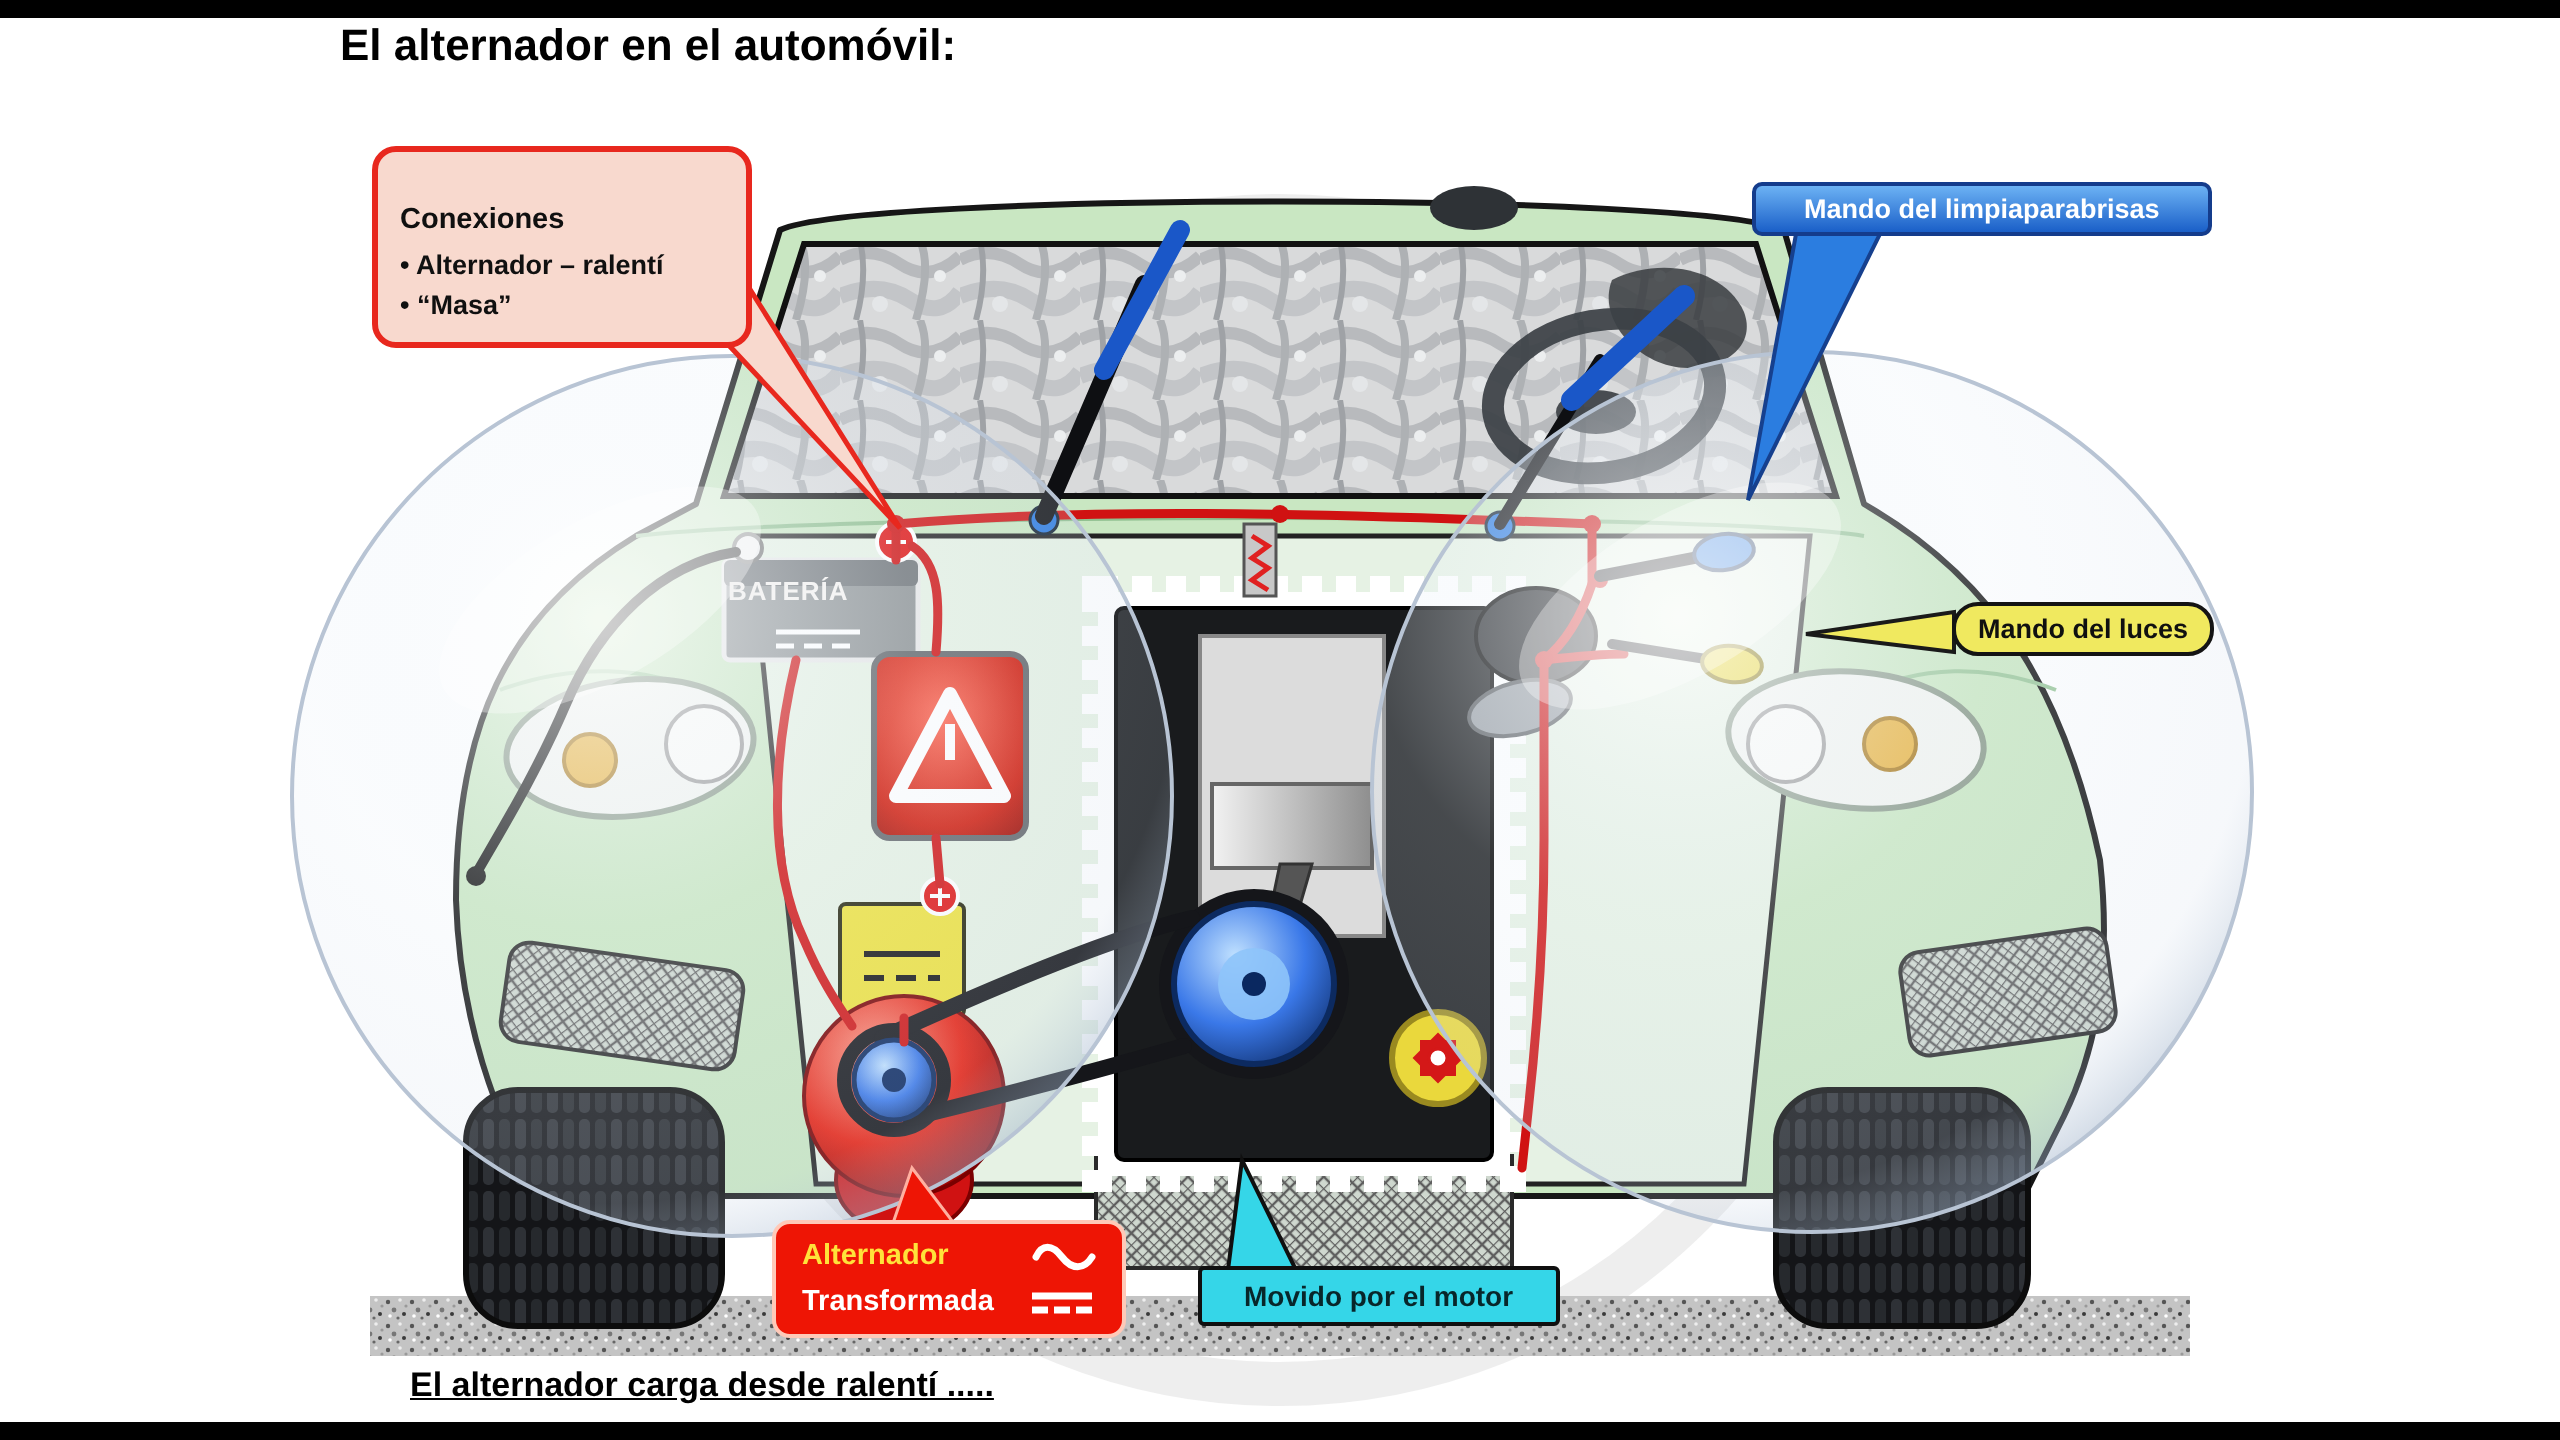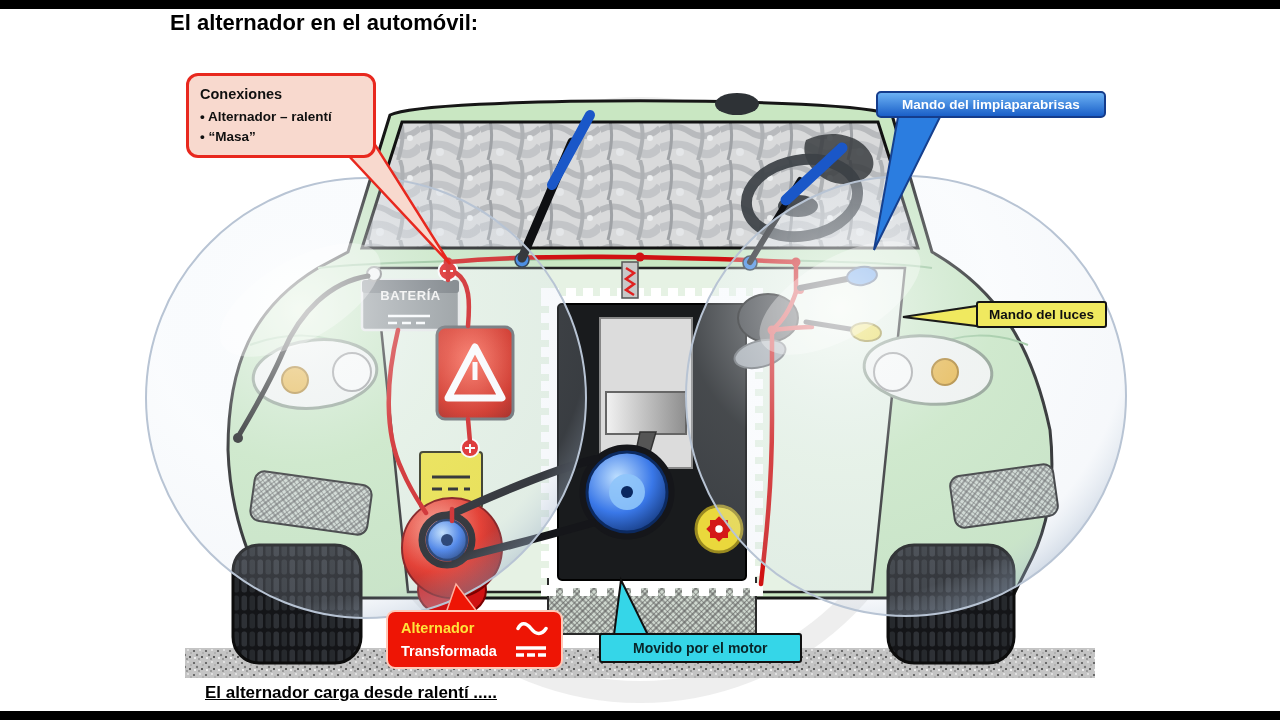--- a/index.html
+++ b/index.html
@@ -9,44 +9,44 @@
   .bar.top { top:0; } .bar.bottom { bottom:0; }
   .art { position:absolute; left:0; top:0; width:1280px; height:720px; z-index:1; }
   .overlay { position:absolute; z-index:10; }
 
   .title { left:170px; top:10px; font-size:22px; font-weight:bold; color:#000; }
   .subtitle { left:206px; top:33px; display:flex; align-items:center; gap:9px;
               font-size:19px; font-weight:bold; font-style:italic; color:#0a0a0a; }
   .subtitle .sym { display:inline-block; }
 
   .callout-conexiones { left:186px; top:73px; width:190px; background:#f8d9ce;
-      border:3px solid #e8281e; border-radius:12px; padding:8px 11px 8px;
+      border:3px solid #e8281e; border-radius:12px; padding:24px 11px 8px;
       font-size:13.5px; font-weight:bold; color:#101010; line-height:1.5; }
   .callout-conexiones .c-title { font-size:14.5px; margin-bottom:1px; }
 
   .label-blue { left:876px; top:91px; padding:4px 24px;
       background:linear-gradient(#6cb2f4,#1a5fc8); border:2px solid #143c8c;
       border-radius:5px; color:#fff; font-size:13.5px; font-weight:bold; white-space:nowrap; }
 
   .label-yellow { left:976px; top:301px; padding:4px 11px; background:#f0e95f;
-      border:2px solid #141414; border-radius:3px; color:#101010;
+      border:2px solid #141414; border-radius:13px; color:#101010;
       font-size:13.5px; font-weight:bold; white-space:nowrap; }
 
   .label-red { left:386px; top:610px; width:177px; background:#ee1505;
       border:2px solid #ffc9b8; border-radius:9px; padding:8px 13px;
       display:flex; flex-direction:column; gap:7px; }
   .label-red .row { display:flex; justify-content:space-between; align-items:center;
       font-size:14.5px; font-weight:bold; }
   .label-red .l1 { color:#ffe23a; } .label-red .l2 { color:#fff; }
 
-  .label-cyan { left:599px; top:633px; padding:5px 32px; background:#35d6e8;
+  .label-cyan { left:599px; top:633px; padding:5px 21px; background:#35d6e8;
       border:2px solid #101010; border-radius:3px; font-size:14px; font-weight:bold;
       color:#08262a; white-space:nowrap; }
 
-  .battery-label { left:364px; top:288px; width:93px; text-align:center;
+  .battery-label { left:364px; top:288px; width:93px; text-align:left;
       color:#f4f4f4; font-size:13px; font-weight:bold; letter-spacing:.5px; }
 
   .footer { left:205px; top:683px; font-size:17px; font-weight:bold; color:#000;text-decoration:underline; }
 </style>
 </head>
 <body>
 
 <div class="stage">
   <div class="bar top"></div>
   <div class="bar bottom"></div>

